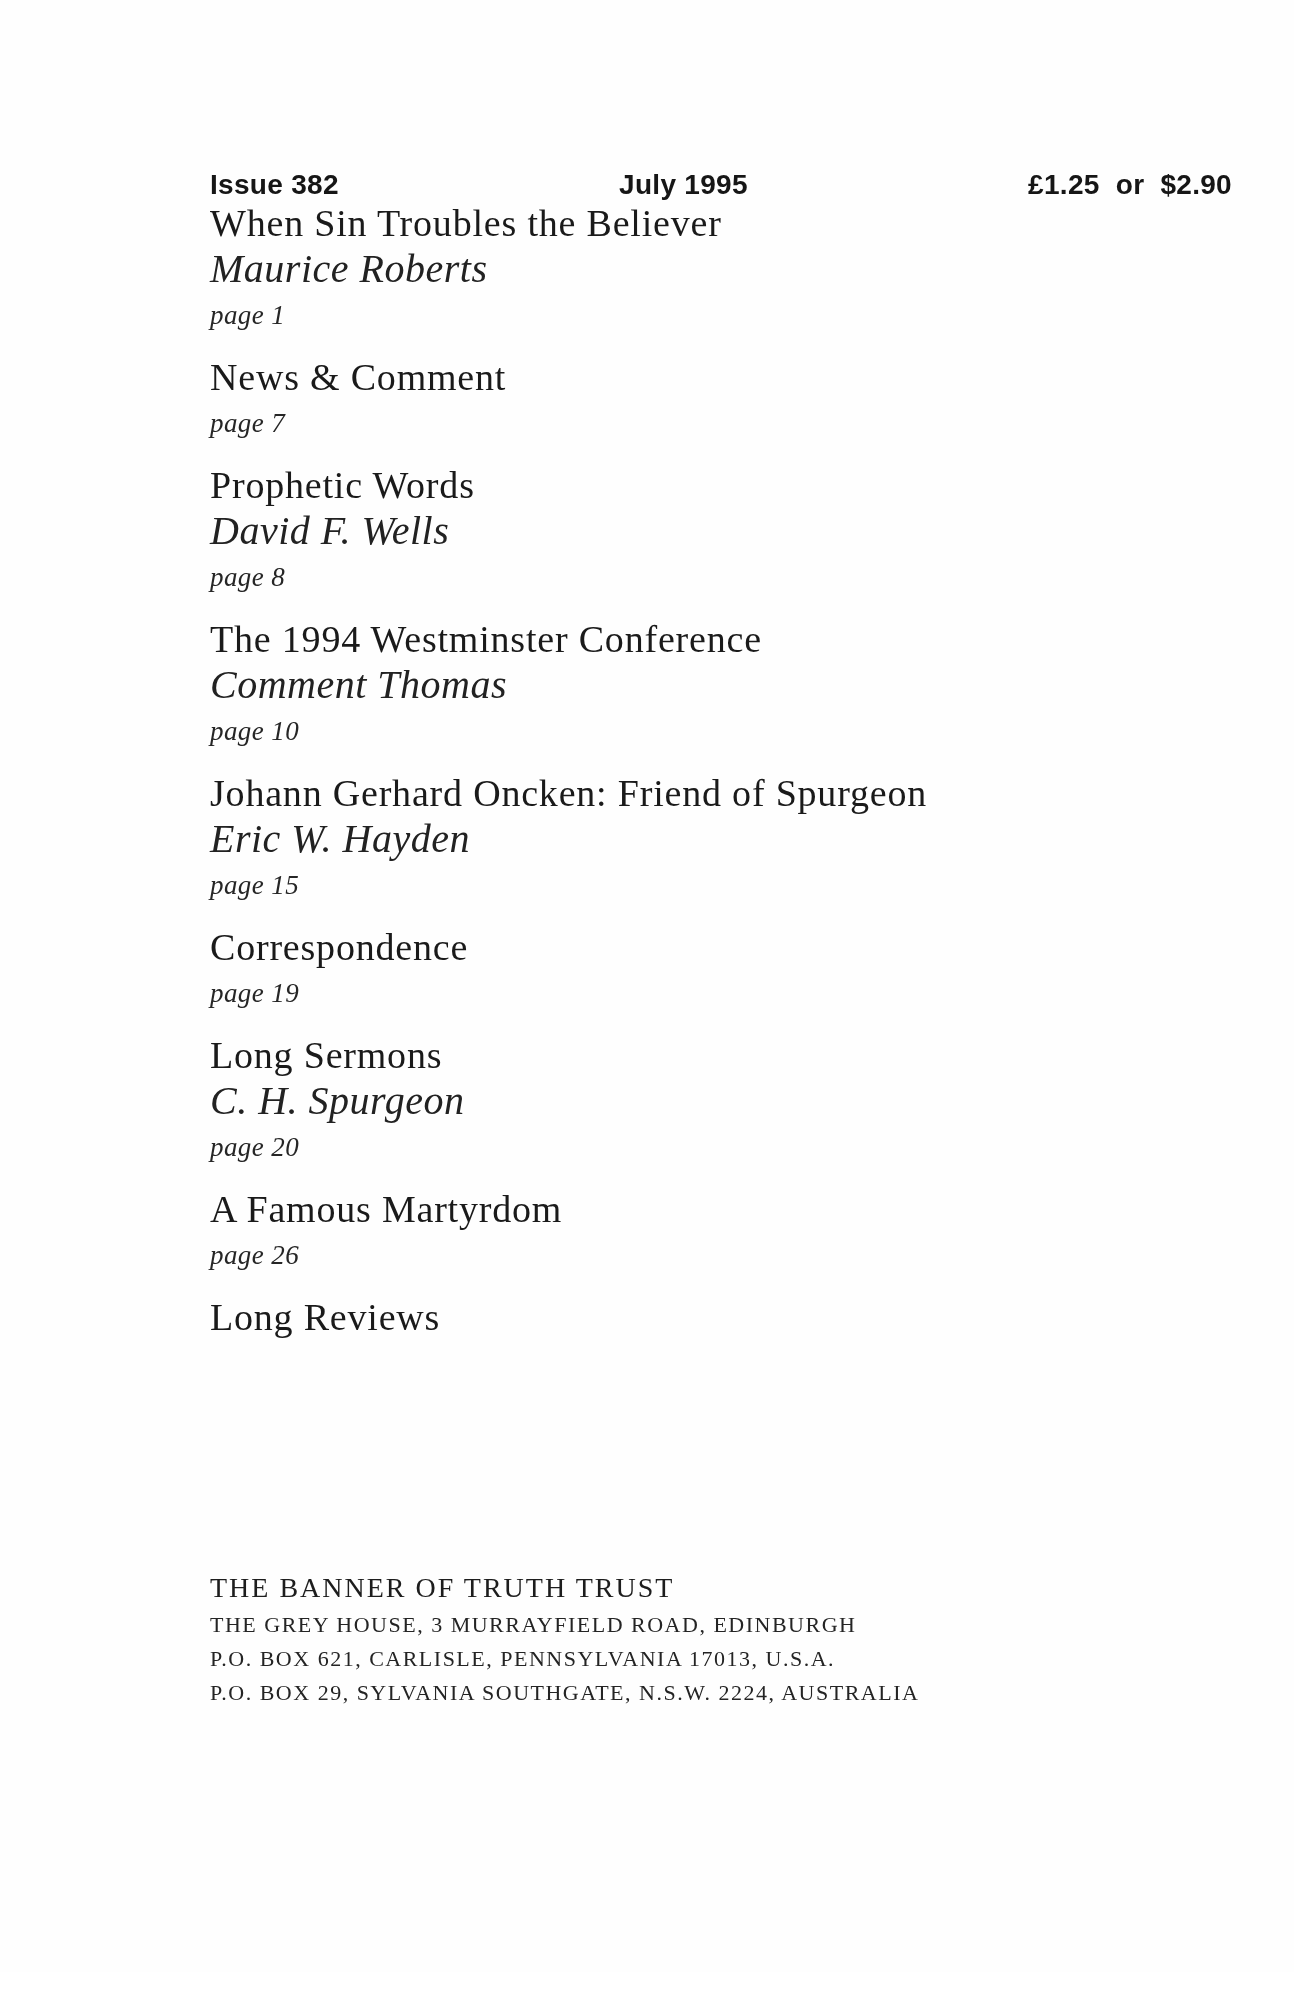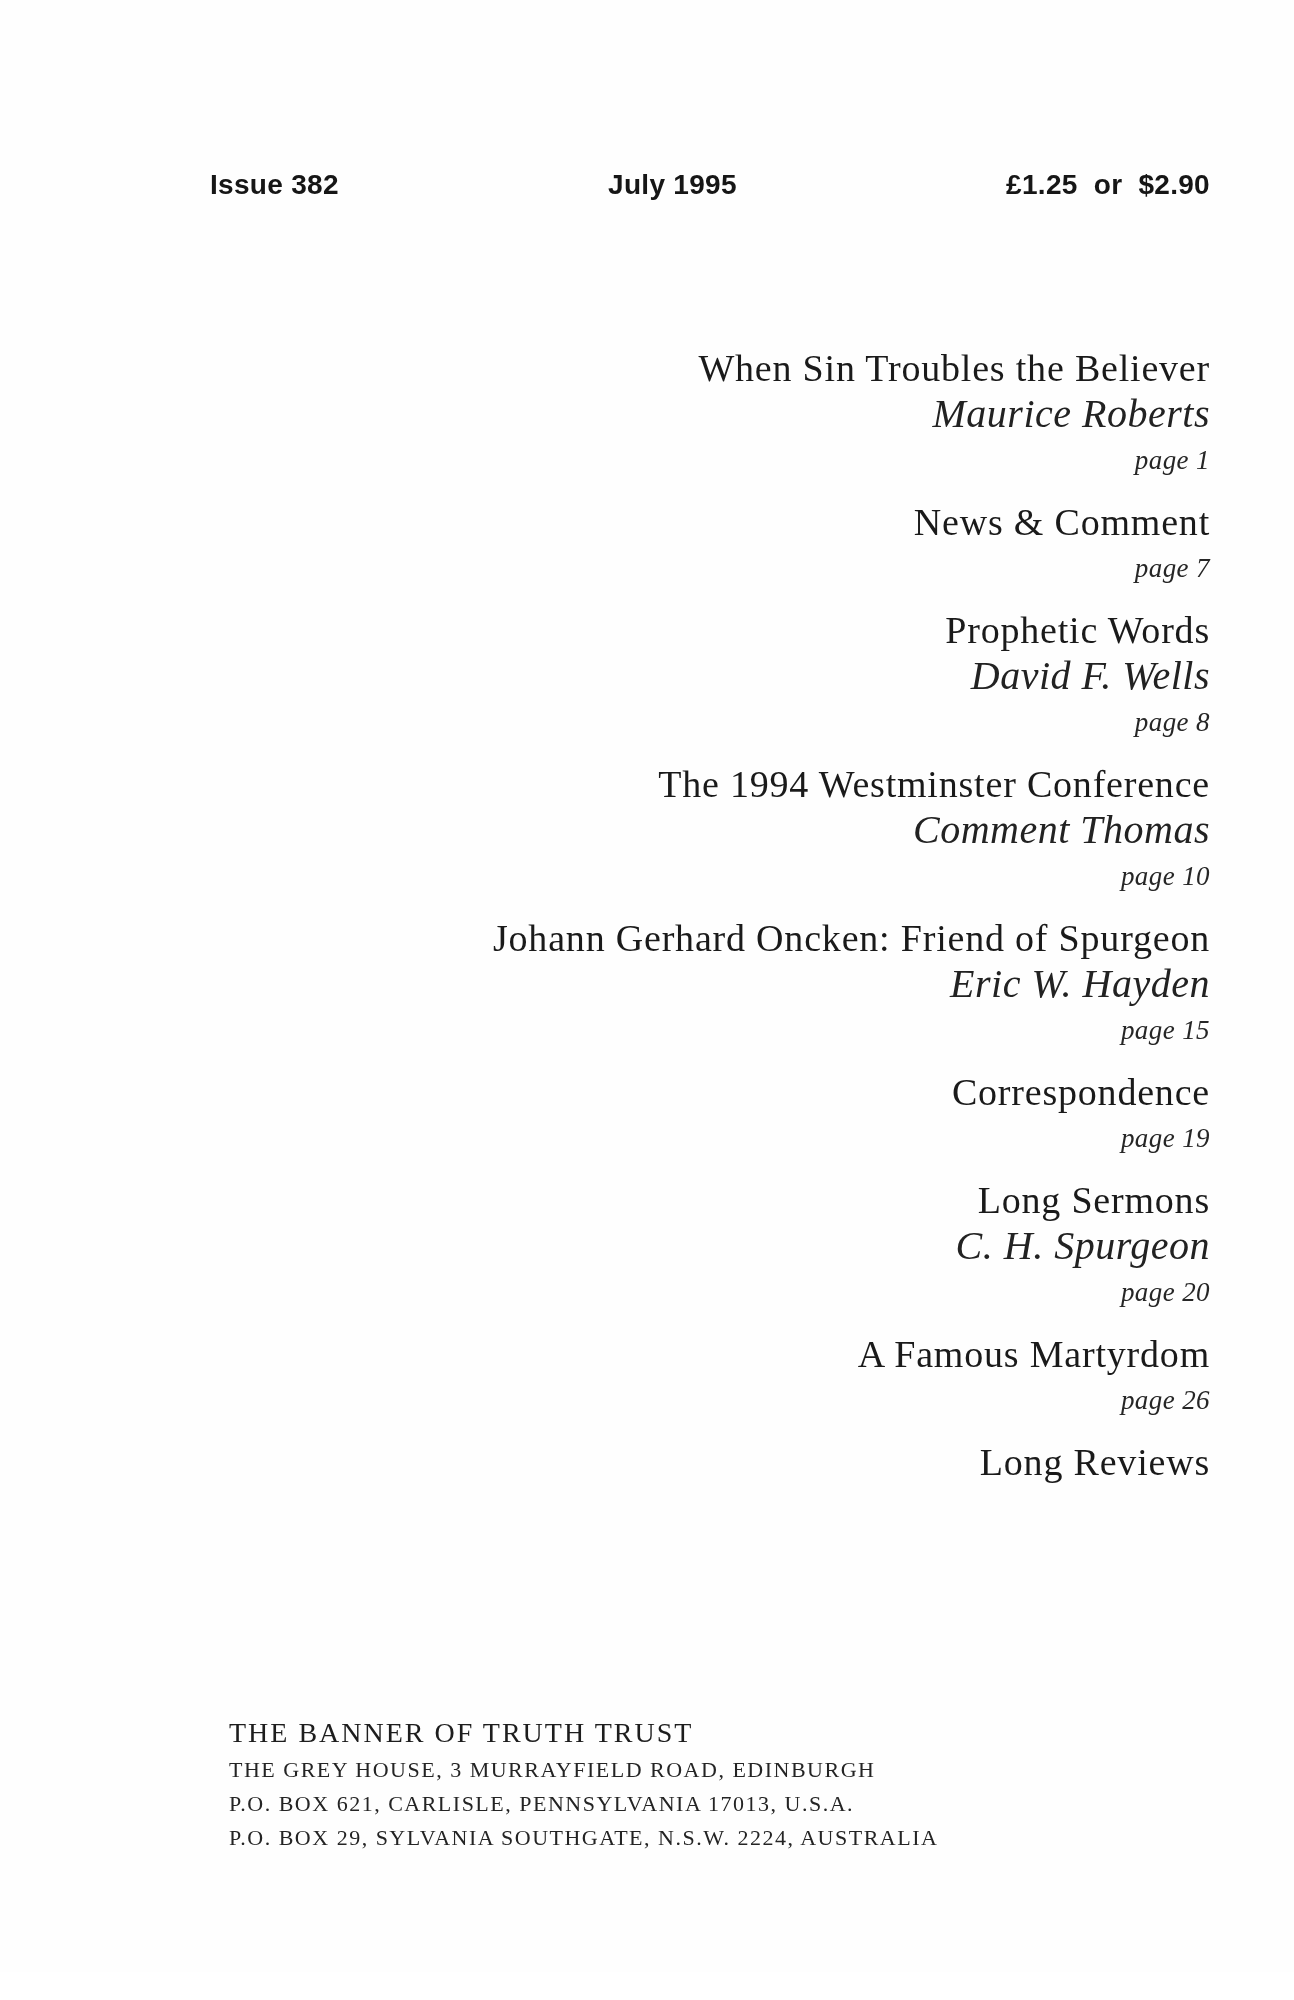--- a/index.html
+++ b/index.html
@@ -6,21 +6,21 @@
     margin: 0;
     padding: 0;
     background: #ffffff;
   }
   .page {
     position: relative;
     width: 1294px;
     height: 1972px;
     background: #fefefe;
     box-sizing: border-box;
-    padding: 170px 84px 0 210px;
+    padding: 170px 62px 0 210px;
     overflow: hidden;
     font-family: "Liberation Serif", serif;
     color: #1c1c1c;
   }
   
   .masthead {
     display: flex;
     justify-content: space-between;
     align-items: baseline;
     font-family: "Liberation Sans", sans-serif;
@@ -28,22 +28,20 @@
     font-size: 28px;
     line-height: 30px;
     color: #161616;
     letter-spacing: 0.3px;
   }
   .masthead .price {
     word-spacing: 8px;
   }
   
   .toc {
-    margin-top: 145px;
-    text-align: right;
   }
   .toc-entry {
     margin: 0 0 16px 0;
   }
   .toc-entry .title {
     font-size: 38px;
     line-height: 46px;
     letter-spacing: 0.8px;
     color: #1a1a1a;
     white-space: nowrap;
@@ -60,21 +58,20 @@
     font-style: italic;
     font-size: 27px;
     line-height: 46px;
     letter-spacing: 0.4px;
     color: #262626;
     white-space: nowrap;
   }
   
   .imprint {
     margin-top: 228px;
-    margin-left: 19px;
   }
   .imprint .publisher {
     font-size: 28px;
     line-height: 40px;
     letter-spacing: 2px;
     color: #1d1d1d;
     white-space: nowrap;
   }
   .imprint .address {
     font-size: 22px;

